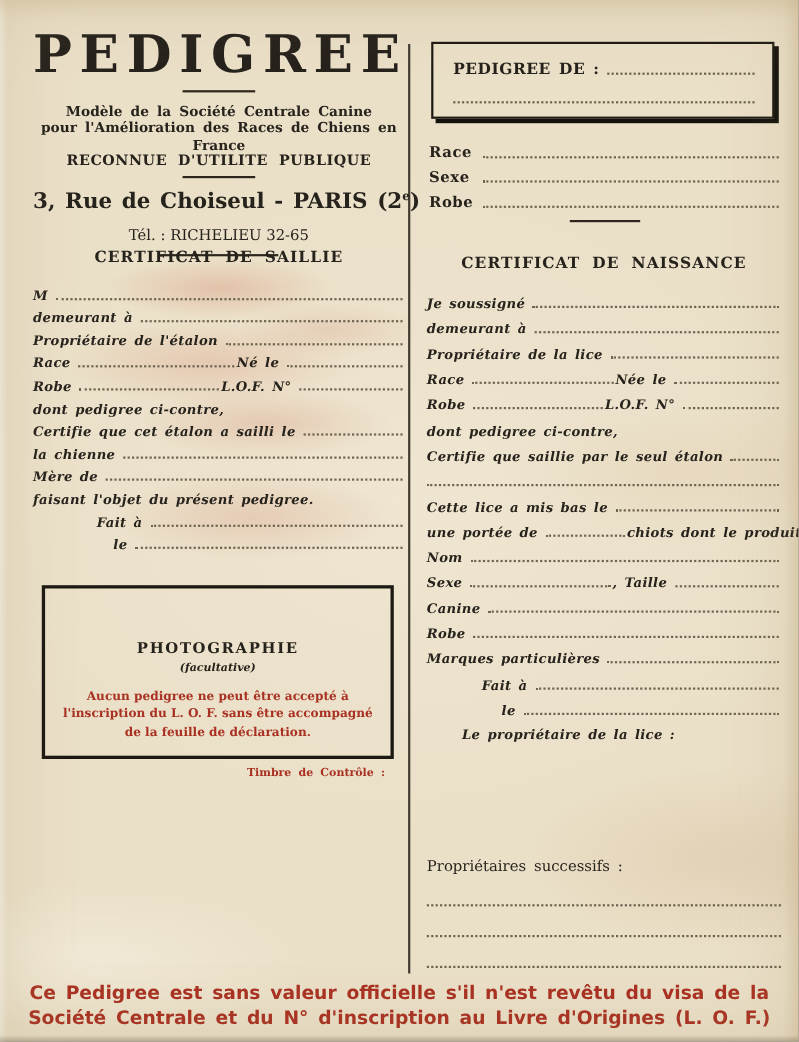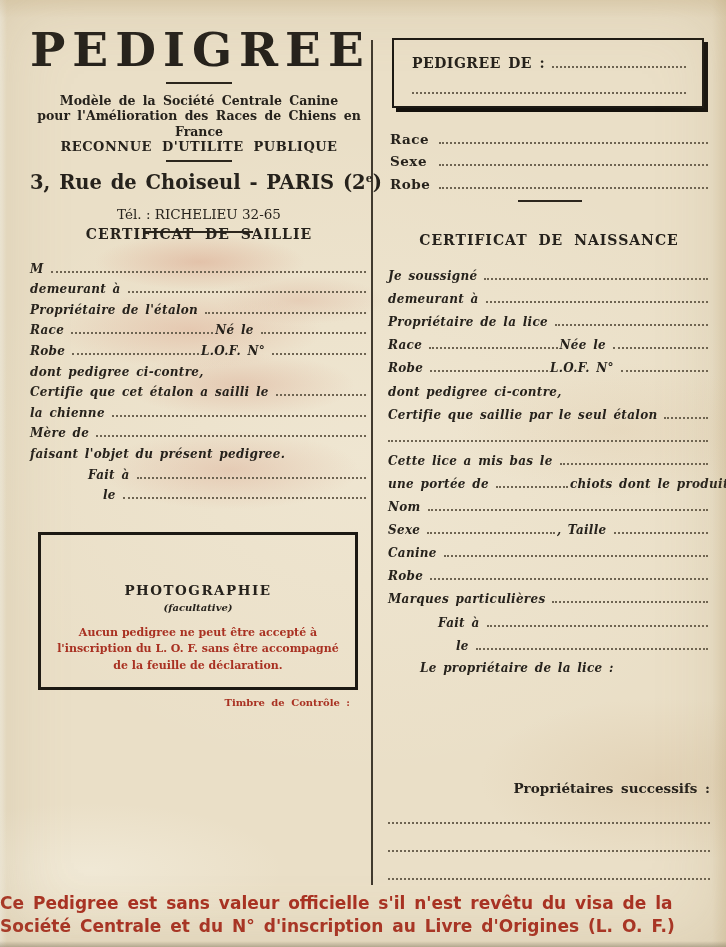--- a/index.html
+++ b/index.html
@@ -70,24 +70,24 @@
     box-shadow:4px 4px 0 0 #14110c;box-sizing:border-box;padding:15px 14px 9px 18px;
     display:flex;flex-direction:column;justify-content:space-between;}
   .pedigree-box .frow{font-style:normal;}
   .pedigree-box .flbl{font-size:14px;letter-spacing:.5px;}
   .subject-fields{position:absolute;left:390px;top:124px;width:320px;}
   .subject-fields .frow{height:22.6px;font-style:normal;}
   .subject-fields .flbl{font-size:13.5px;width:42px;letter-spacing:.5px;}
   .subject-rule{width:64px;height:2.5px;background:#2c261d;margin:8px auto 0;}
   
   .successifs{position:absolute;left:388px;top:780px;width:322px;}
-  .successifs-title{font-size:13.5px;font-weight:bold;text-align:right;word-spacing:3px;}
+  .successifs-title{font-size:13.5px;font-weight:normal;text-align:left;word-spacing:3px;}
   .succ-line{border-bottom:2px dotted #6e6452;height:0;margin-top:26px;}
   .divider{position:absolute;left:371px;top:40px;width:2px;height:845px;background:#413a2e;}
-  .footer{position:absolute;left:0;top:892px;width:726px;text-align:left;color:#a93122;
+  .footer{position:absolute;left:0;top:892px;width:726px;text-align:center;color:#a93122;
     font-family:"DejaVu Sans","Liberation Sans",sans-serif;font-weight:bold;
     font-size:17px;line-height:23px;word-spacing:3px;}
 </style>
 </head>
 <body>
 
 <div class="page">
 
   <div class="divider"></div>
 

